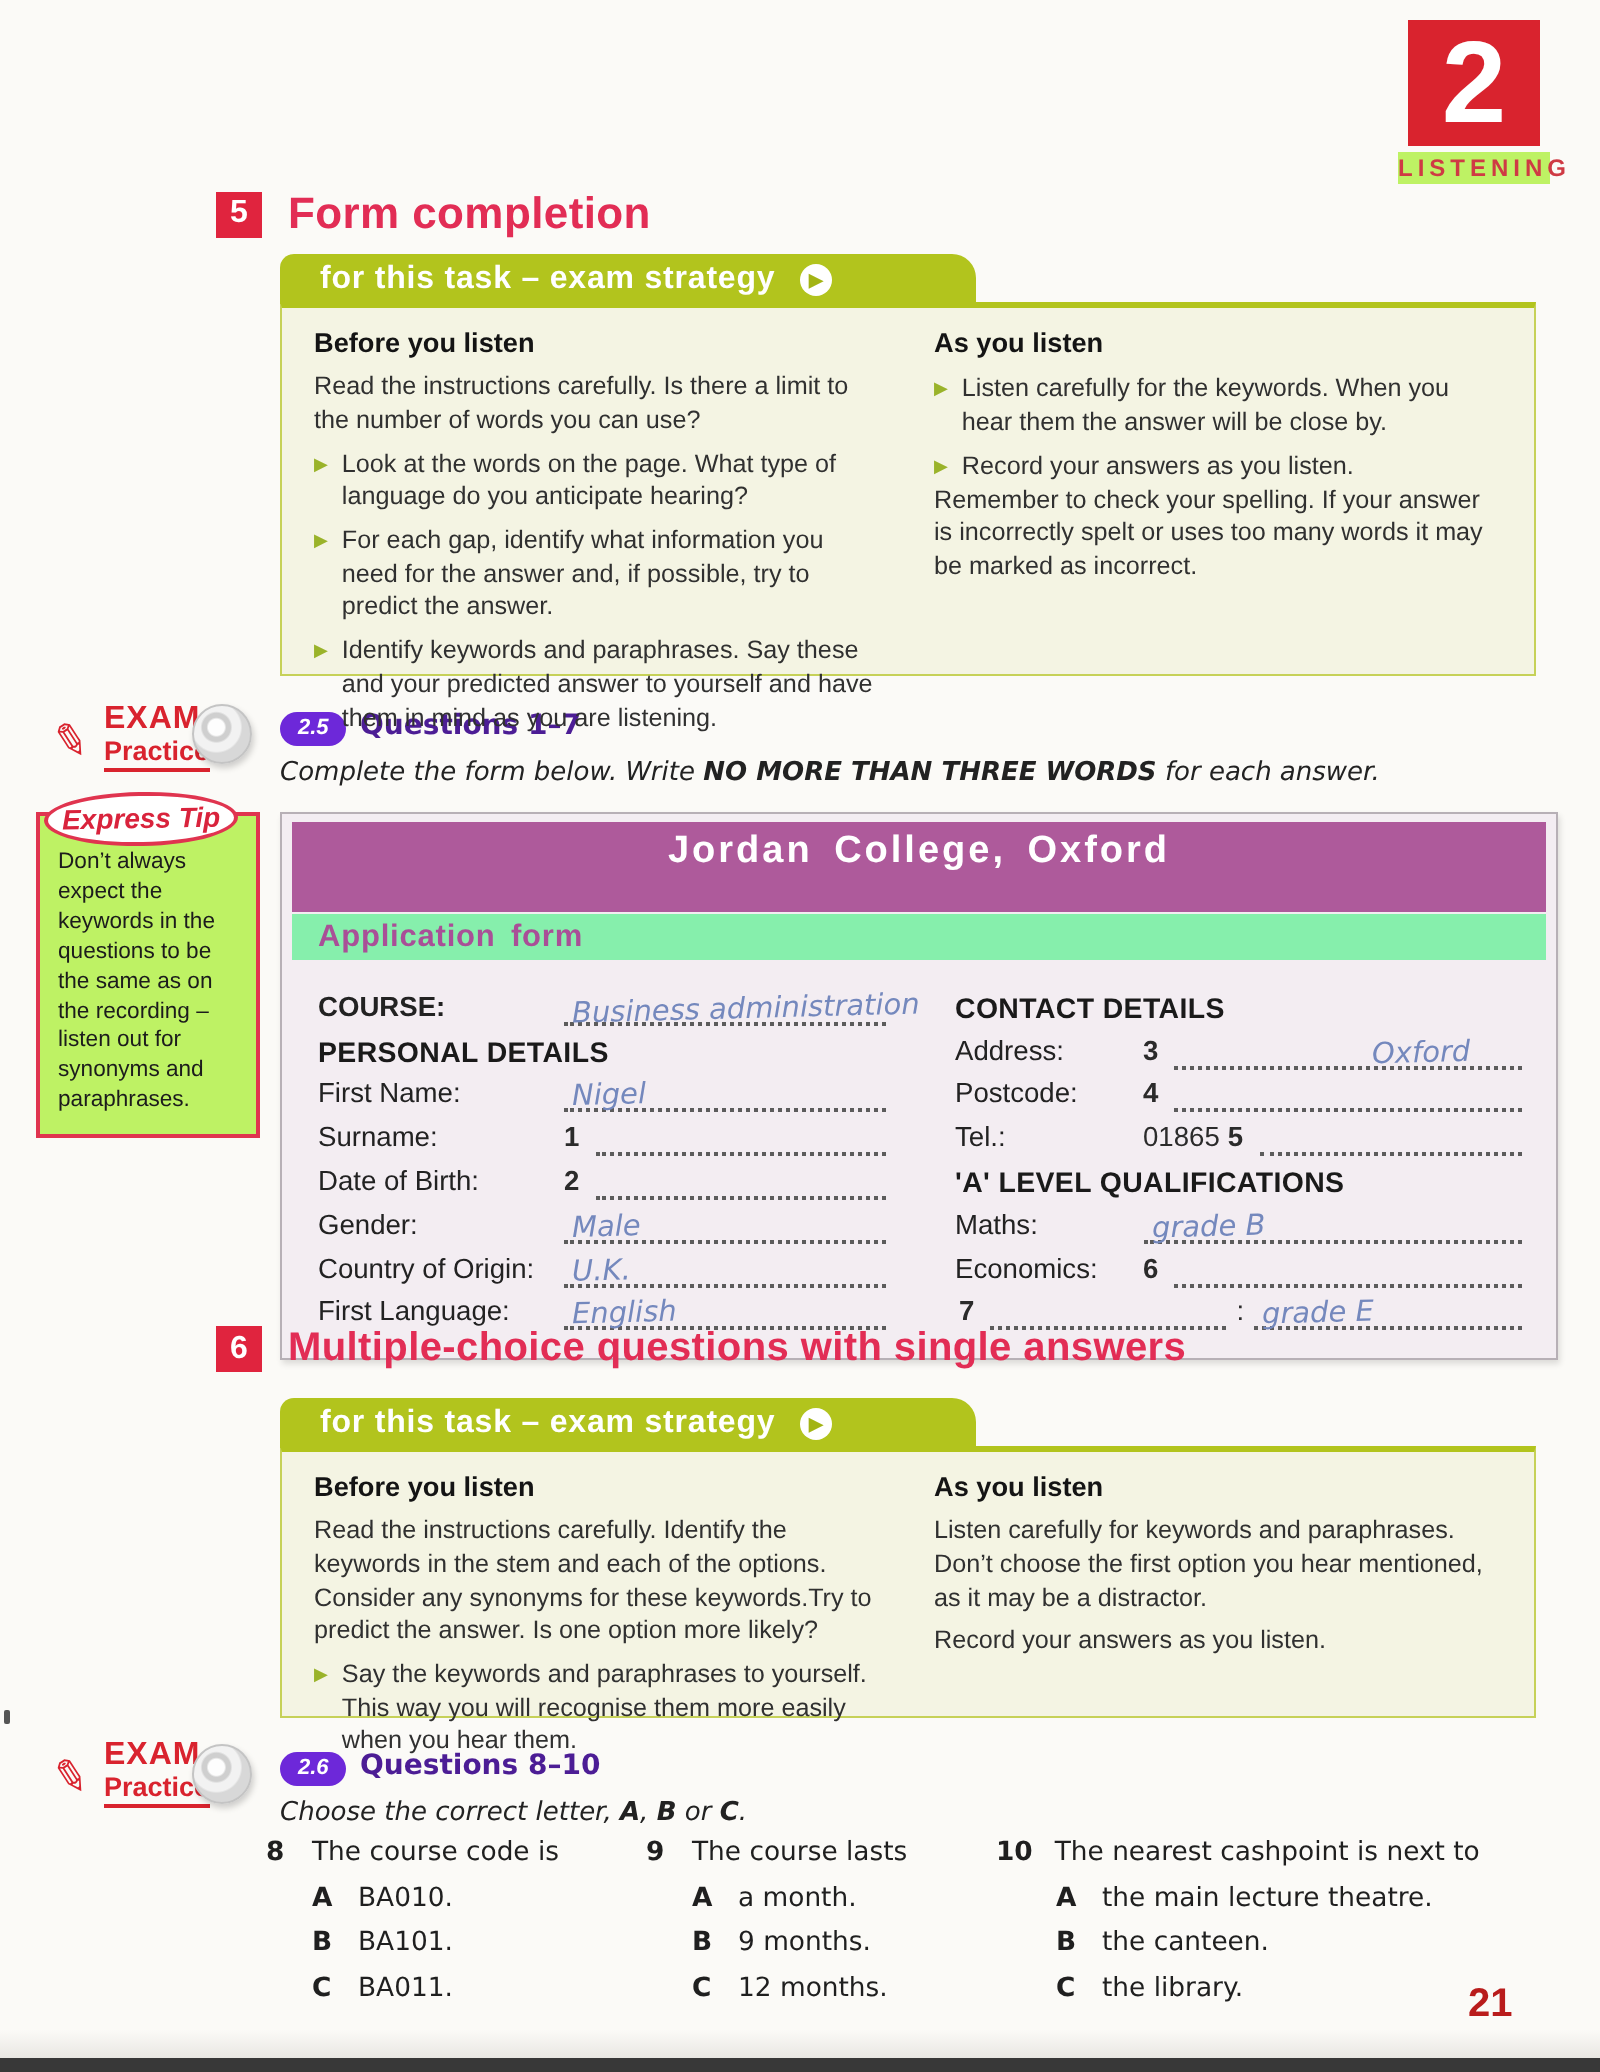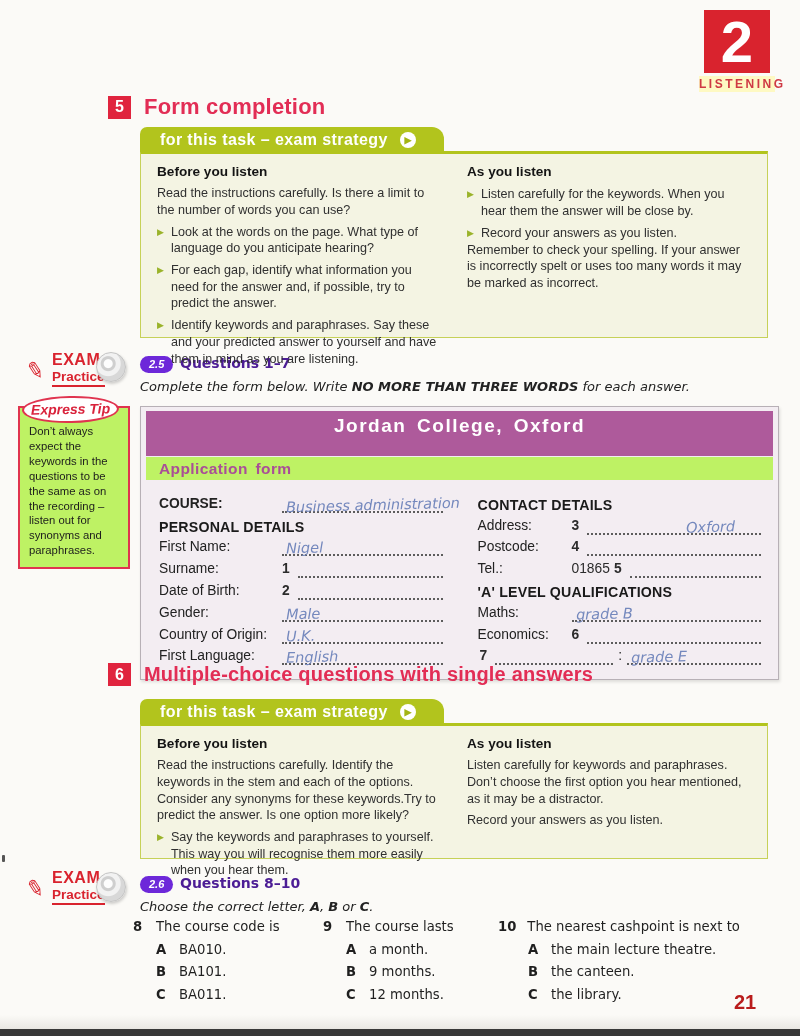--- a/index.html
+++ b/index.html
@@ -9,32 +9,32 @@
     background:#fbfaf7; overflow:hidden;
     font-family:"Liberation Sans", sans-serif; color:#2b2b2b;
   }
 
   
   .unit-badge { position:absolute; left:704px; top:10px; width:66px; height:63px;
     background:#d9232e; color:#fff; font-weight:bold; font-size:58px;
     display:flex; align-items:center; justify-content:center; }
   .unit-label { position:absolute; left:699px; top:76px; width:76px; text-align:center;
     color:#cf3a44; font-weight:bold; font-size:12px; letter-spacing:2.5px;
-    background:#fef9c3; padding:1px 0; }
+    background:#bef264; padding:1px 0; }
 
   
   .section-head { position:absolute; display:flex; align-items:center; gap:13px; }
   .sec-num { width:23px; height:23px; background:#e0243e; color:#fff; font-weight:bold;
     font-size:16px; display:flex; align-items:center; justify-content:center; flex:none; }
   .sec-title { color:#e22d55; font-weight:bold; font-size:22px; letter-spacing:.2px; }
   #sec5 { left:108px; top:94px; }
   #sec6 { left:108px; top:663px; }
 
   
-  .strat-tab { position:absolute; left:140px; width:304px; height:25px;
+  .strat-tab { position:absolute; left:140px; width:348px; height:25px;
     background:#b2c41d; border-radius:7px 12px 0 0;
     color:#fff; font-weight:bold; font-size:16px; letter-spacing:.4px;
     display:flex; align-items:center; gap:12px; padding-left:20px; z-index:2; }
   .tab-arrow { width:16px; height:16px; background:#fff; border-radius:50%;
     color:#a3b414; font-size:9px; display:flex; align-items:center; justify-content:center;
     padding-left:1px; }
   .strat-box { position:absolute; left:140px; width:628px; background:#f4f4e3;
     border:1px solid #c6d158; border-top:3px solid #b2c41d; z-index:1; }
   #tab1 { top:127px; } #box1 { top:151px; height:187px; }
   #tab2 { top:699px; } #box2 { top:723px; height:136px; }
@@ -79,21 +79,21 @@
     color:#d9233c; font-weight:bold; font-style:italic; font-size:14px;
     white-space:nowrap; transform:rotate(-1deg); }
 
   
   .form { position:absolute; left:140px; top:406px; width:639px;
     background:#f3edf2; border:1px solid #b7b0b6; box-shadow:1px 2px 3px rgba(0,0,0,.12);
     padding:4px 5px 0 5px; }
   .form-header { height:45px; background:#ae5a9b; color:#fff; text-align:center;
     font-weight:bold; font-size:19px; letter-spacing:1.5px; line-height:29px;
     word-spacing:4px; }
-  .form-sub { height:23px; background:#bef264; color:#a94f97; font-weight:bold;
+  .form-sub { height:23px; background:#86efac; color:#a94f97; font-weight:bold;
     font-size:15.5px; line-height:23px; padding-left:13px; letter-spacing:.4px;
     word-spacing:3px; margin-top:1px; }
   .form-body { display:flex; gap:33px; padding:11px 10px 14px 13px; font-size:13.8px; }
   .fcol { flex:1; }
   .frow { display:flex; align-items:flex-end; height:21.8px; }
   .flabel { flex:none; padding-bottom:2px; color:#222; }
   .fcol-l .flabel { width:121px; }
   .fcol-r .flabel { width:92px; }
   .fheading { font-weight:bold; font-size:14.2px; color:#1a1a1a; letter-spacing:.2px; }
   .fbold { font-weight:bold; }

